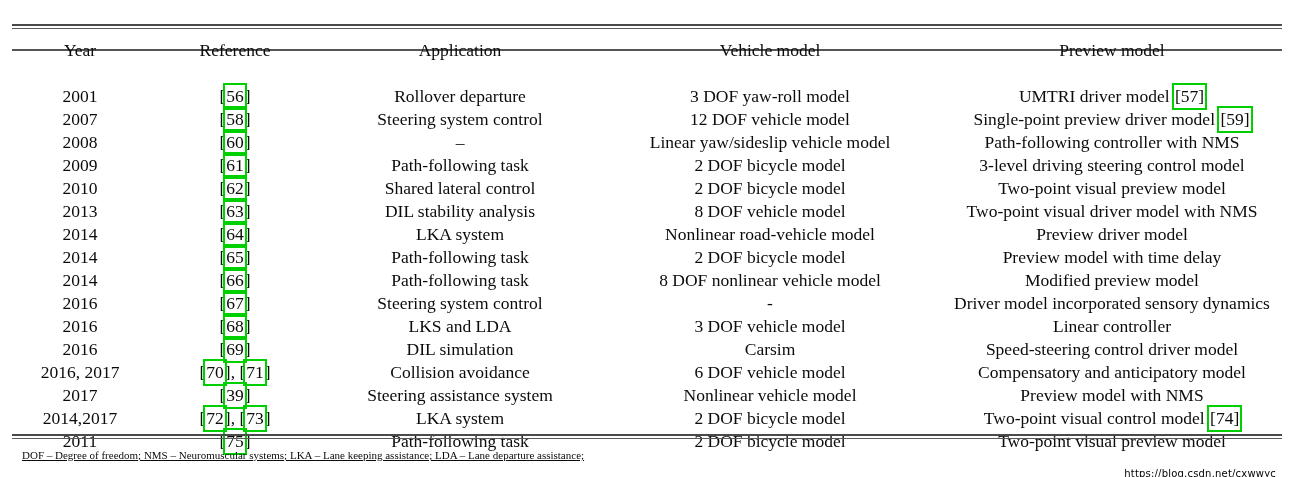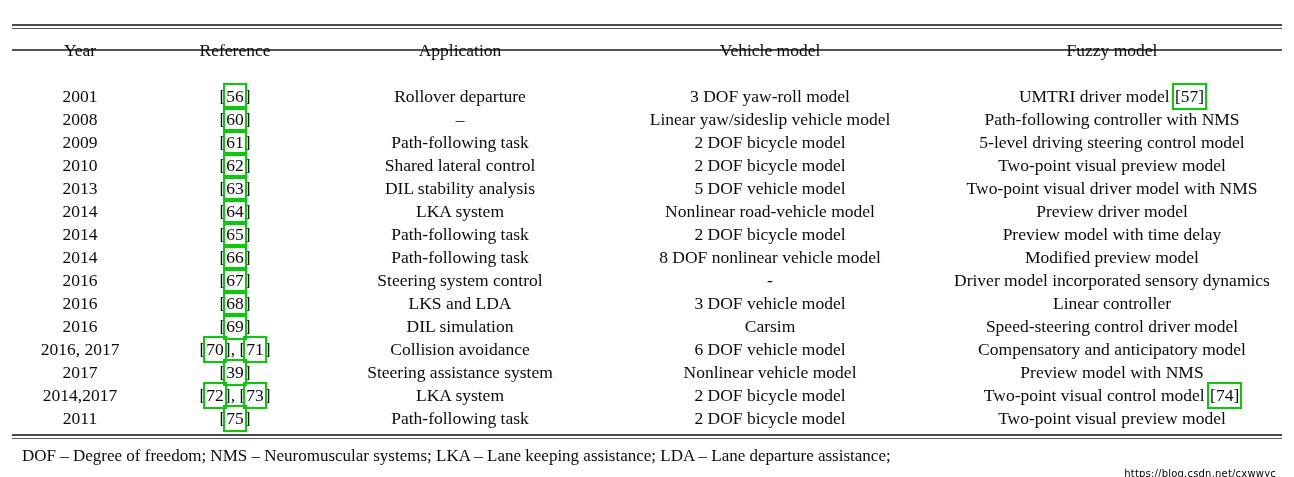--- a/index.html
+++ b/index.html
@@ -55,22 +55,23 @@
     outline:2px solid #00d000;
     outline-offset:0px;
     padding:0 1px;
   }
   .refcell{position:relative;}
   .refcell .inner{display:inline-block;position:relative;}
 
   
   .footnote{
     position:absolute;left:22px;top:428px;width:1250px;
-    font-size:17px;line-height:23px;
+    font-size:11px;line-height:23px;
     text-align:left;
+    text-decoration:underline;
   }
   .footnote div{white-space:nowrap;}
 
   
   .watermark{
     position:absolute;right:18px;top:452px;
     font-family:"DejaVu Sans","Liberation Sans",sans-serif;
     font-size:10px;
     color:#000000;
     letter-spacing:0.2px;
@@ -96,60 +97,67 @@
     </colgroup>
     <thead>
       <tr>
         <td class="headspace" colspan="5"></td>
       </tr>
       <tr class="hrow">
         <td>Year</td>
         <td>Reference</td>
         <td>Application</td>
         <td>Vehicle model</td>
-        <td>Fuzzy model</td>
+        <td>Preview model</td>
       </tr>
       <tr>
         <td class="bodystart" colspan="5"></td>
       </tr>
     </thead>
     <tbody id="tbody">
         <tr>
           <td>2001</td>
           <td class="refcell"><span class="inner"><span>[</span><span class="cite boxed">56</span><span>]</span></span></td>
           <td>Rollover departure</td>
           <td>3 DOF yaw-roll model</td>
           <td><span>UMTRI driver model </span><span class="cite boxed">[57]</span></td>
         </tr>
         <tr>
+          <td>2007</td>
+          <td class="refcell"><span class="inner"><span>[</span><span class="cite boxed">58</span><span>]</span></span></td>
+          <td>Steering system control</td>
+          <td>12 DOF vehicle model</td>
+          <td><span>Single-point preview driver model </span><span class="cite boxed">[59]</span></td>
+        </tr>
+        <tr>
           <td>2008</td>
           <td class="refcell"><span class="inner"><span>[</span><span class="cite boxed">60</span><span>]</span></span></td>
           <td>–</td>
           <td>Linear yaw/sideslip vehicle model</td>
           <td><span>Path-following controller with NMS</span></td>
         </tr>
         <tr>
           <td>2009</td>
           <td class="refcell"><span class="inner"><span>[</span><span class="cite boxed">61</span><span>]</span></span></td>
           <td>Path-following task</td>
           <td>2 DOF bicycle model</td>
-          <td><span>5-level driving steering control model</span></td>
+          <td><span>3-level driving steering control model</span></td>
         </tr>
         <tr>
           <td>2010</td>
           <td class="refcell"><span class="inner"><span>[</span><span class="cite boxed">62</span><span>]</span></span></td>
           <td>Shared lateral control</td>
           <td>2 DOF bicycle model</td>
           <td><span>Two-point visual preview model</span></td>
         </tr>
         <tr>
           <td>2013</td>
           <td class="refcell"><span class="inner"><span>[</span><span class="cite boxed">63</span><span>]</span></span></td>
           <td>DIL stability analysis</td>
-          <td>5 DOF vehicle model</td>
+          <td>8 DOF vehicle model</td>
           <td><span>Two-point visual driver model with NMS</span></td>
         </tr>
         <tr>
           <td>2014</td>
           <td class="refcell"><span class="inner"><span>[</span><span class="cite boxed">64</span><span>]</span></span></td>
           <td>LKA system</td>
           <td>Nonlinear road-vehicle model</td>
           <td><span>Preview driver model</span></td>
         </tr>
         <tr>

